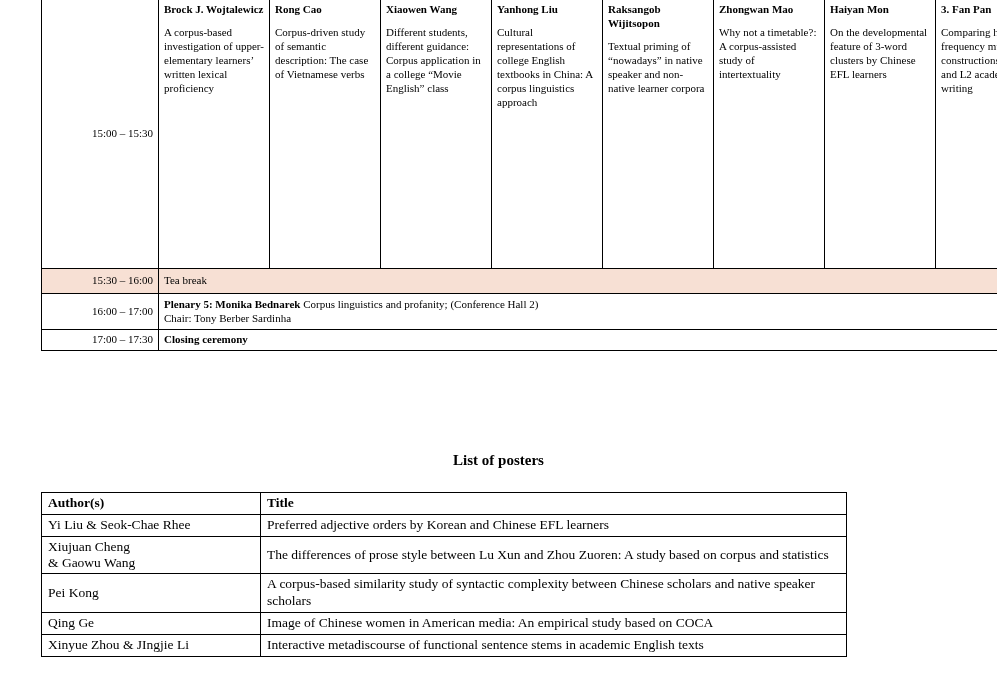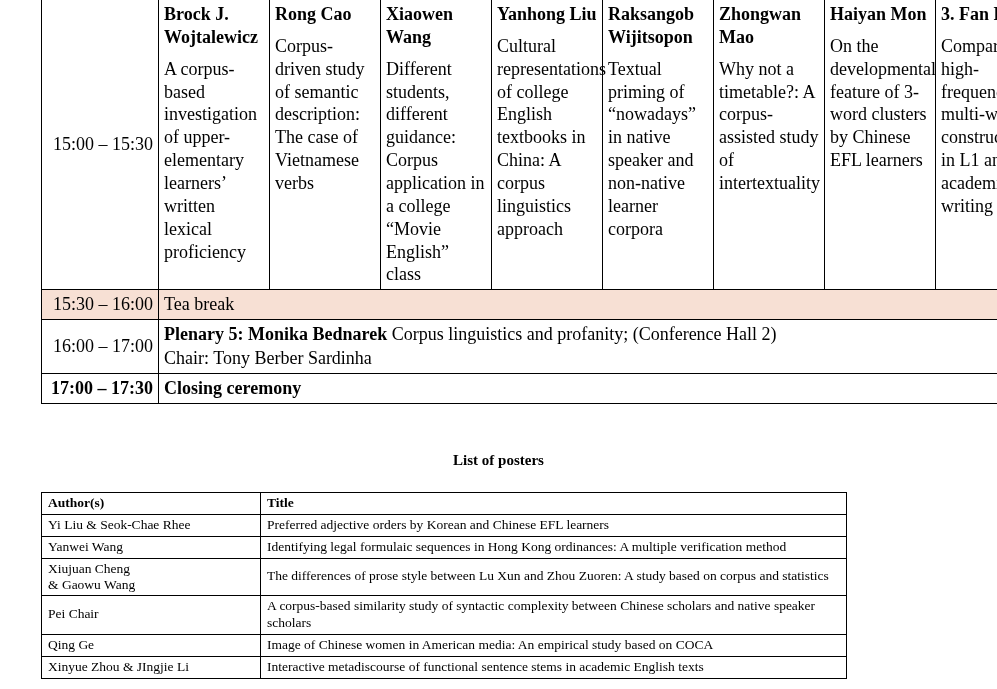--- a/index.html
+++ b/index.html
@@ -28,21 +28,21 @@
     left: 41px;
     top: -1px;
     width: 926px;
     border-collapse: collapse;
     table-layout: fixed;
   }
   .schedule td {
     border: 1px solid #000000;
     vertical-align: top;
     padding: 3px 5px 3px 5px;
-    font-size: 18px;
+    font-size: 11px;
     line-height: 1.27;
   }
   .time-cell {
     width: 106px;
     font-size: 13.5px;
     vertical-align: middle;
     text-align: right;
     white-space: nowrap;
   }
   .sess-cell {
@@ -71,21 +71,20 @@
   }
   .tea-row .time-cell {
     background: #f7e0d4;
   }
   .plenary-row td {
     vertical-align: middle;
     line-height: 1.3;
   }
   .closing-row td {
     vertical-align: middle;
-    font-weight: bold;
   }
   .b { font-weight: bold; }
   .i { }
 
   
   .posters-title {
     position: absolute;
     left: 0;
     top: 452px;
     width: 997px;
@@ -185,33 +184,29 @@
   <table class="posters">
     <tbody>
       <tr>
         <th class="col-author">Author(s)</th>
         <th>Title</th>
       </tr>
       <tr>
         <td class="col-author">Yi Liu &amp; Seok-Chae Rhee</td>
         <td>Preferred adjective orders by Korean and Chinese EFL learners</td>
       </tr>
-      <tr>
-        <td class="col-author">Yanwei Wang</td>
-        <td>Identifying legal formulaic sequences in Hong Kong ordinances: A multiple verification method</td>
-      </tr>
       <tr class="two-line">
         <td class="col-author">
           <span>Xiujuan Cheng</span><br>
           <span>&amp; Gaowu Wang</span>
         </td>
         <td><span>The differences of prose style between </span><span class="i">Lu Xun</span><span> and </span><span class="i">Zhou Zuoren</span><span>: A study based on corpus and statistics</span></td>
       </tr>
       <tr>
-        <td class="col-author">Pei Chair</td>
+        <td class="col-author">Pei Kong</td>
         <td>A corpus-based similarity study of syntactic complexity between Chinese scholars and native speaker scholars</td>
       </tr>
       <tr>
         <td class="col-author">Qing Ge</td>
         <td>Image of Chinese women in American media: An empirical study based on COCA</td>
       </tr>
       <tr>
         <td class="col-author">Xinyue Zhou &amp; JIngjie Li</td>
         <td>Interactive metadiscourse of functional sentence stems in academic English texts</td>
       </tr>

